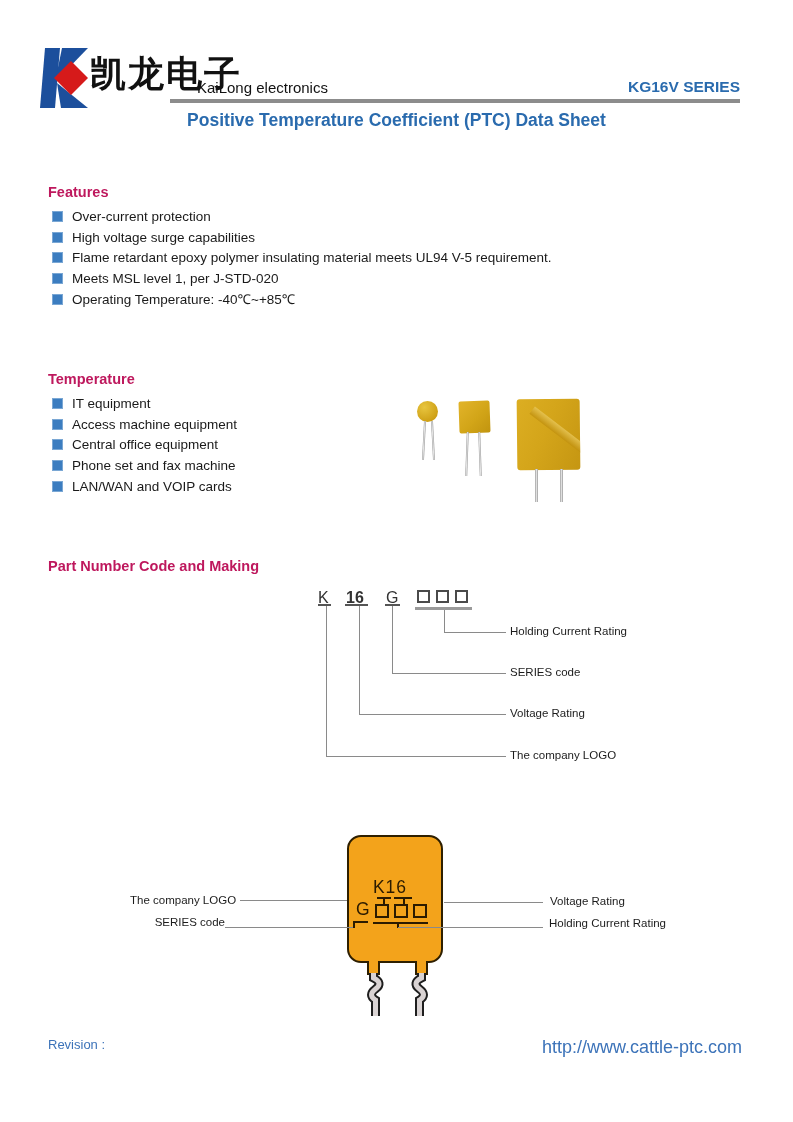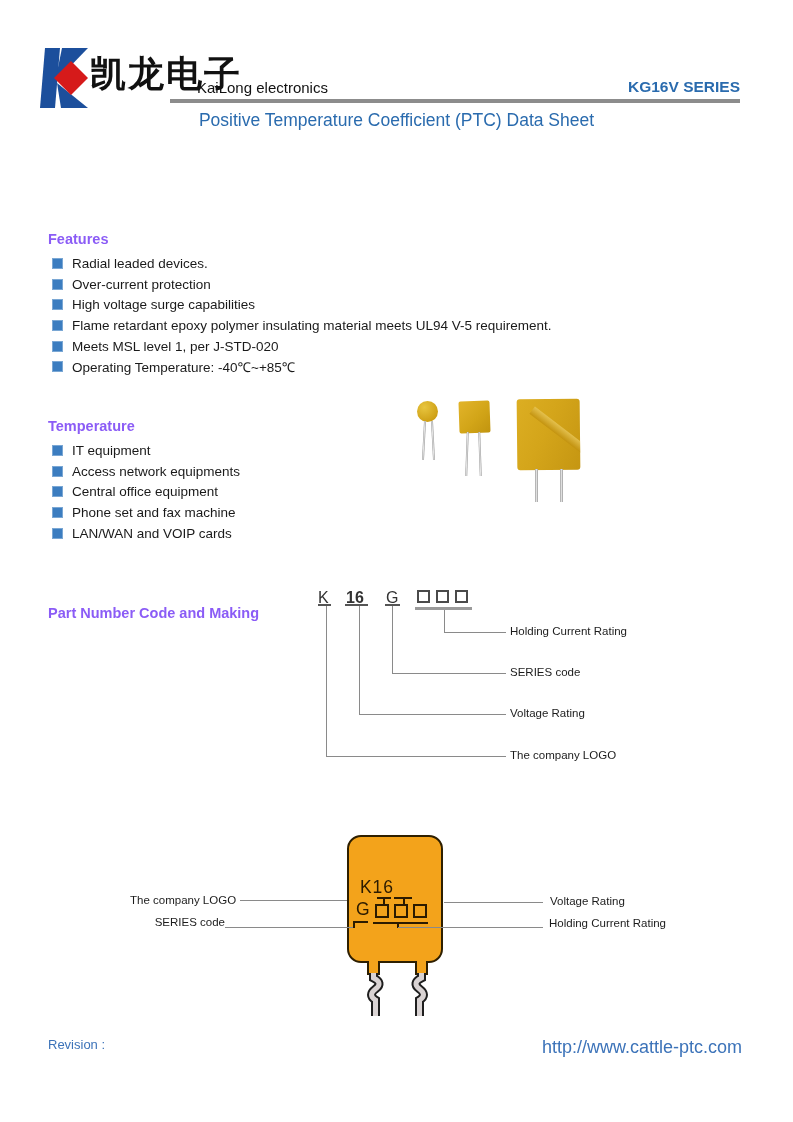--- a/index.html
+++ b/index.html
@@ -9,24 +9,24 @@
     background:#ffffff; overflow:hidden;
     font-family:"Liberation Sans", sans-serif; color:#1a1a1a;padding-left:24px;
   }
   .abs { position:absolute; }
 
   
   .brand-cn { left:90px; top:50px; font-size:36px; font-weight:bold; color:#111; letter-spacing:2px; }
   .brand-en { left:197px; top:79px; font-size:15px; color:#111; }
   .series   { top:78px; right:53px; font-size:15.5px; font-weight:bold; color:#2a6bae; }
   .rule     { left:170px; top:99px; width:570px; height:4px; background:#8c8c8c; }
-  .doc-title{ left:0; top:110px; width:793px; text-align:center; font-size:17.5px; font-weight:normal; color:#2a6bae; }
-
-  
-  .section-heading { font-size:14.5px; font-weight:bold; color:#8b5cf6; margin-bottom:6px;margin-top:47px; }
+  .doc-title{ left:0; top:110px; width:793px; text-align:center; font-size:17.5px; font-weight:bold; color:#2a6bae; }
+
+  
+  .section-heading { font-size:14.5px; font-weight:bold; color:#be185d; margin-bottom:6px; }
   .blist { list-style:none; }
   .blist li { display:flex; align-items:center; height:20.7px; font-size:13.5px; color:#1a1a1a; }
   .bullet { width:11px; height:11px; background:#3c7dc0; border:1px solid #7aa7d4; margin:0 9px 0 4px; flex:none; }
 
   #features { left:48px; top:184px; }
   #applications { left:48px; top:371px; }
   #partnum-heading { left:48px; top:558px; }
 
   
   .ptc-disc { left:417px; top:401px; width:21px; height:21px; border-radius:50%;
@@ -43,21 +43,21 @@
   .code-letter { font-size:16px; color:#333; }
   .code-box { position:absolute; width:13px; height:13px; border:2px solid #4a4a4a; background:#fff; }
   .uline { position:absolute; height:1.5px; background:#555; }
   .gline-h { position:absolute; height:1.2px; background:#8a8a8a; }
   .gline-v { position:absolute; width:1.2px; background:#8a8a8a; }
   .diag-label { position:absolute; font-size:11.5px; color:#1c1c1c; white-space:nowrap; }
 
   
   .ptc-body { left:347px; top:835px; width:96px; height:128px; background:#f3a31b;
               border:2.5px solid #2e1f00; border-radius:14px; }
-  .marking1 { left:334px; top:877px; width:86px; text-align:center; font-size:17.5px; color:#2b1b00; letter-spacing:1px; }
+  .marking1 { left:347px; top:877px; width:86px; text-align:center; font-size:17.5px; color:#2b1b00; letter-spacing:1px; }
   .marking-g { left:356px; top:899px; font-size:17.5px; color:#2b1b00; }
   .mark-box { position:absolute; width:14px; height:14px; border:2px solid #2b1b00; }
   .dline-h { position:absolute; height:1.5px; background:#2b1b00; }
   .dline-v { position:absolute; width:1.5px; background:#2b1b00; }
   .stub { position:absolute; width:13px; height:14px; background:#f3a31b;
           border:2px solid #2e1f00; border-top:none; }
 
   
   .footer-rev { left:48px; top:1037px; font-size:13px; color:#3c73b9; }
   .footer-url { left:542px; top:1037px; font-size:18px; color:#3c73b9; text-decoration:none; }
@@ -77,24 +77,20 @@
   <div class="abs brand-en">KaiLong electronics</div>
   <div class="abs series">KG16V SERIES</div>
   <div class="abs rule"></div>
   <div class="abs doc-title">Positive Temperature Coefficient (PTC) Data Sheet</div>
 
   <div class="abs" id="features">
     <div class="section-heading">Features</div>
     <ul class="blist">
       <li>
           <span class="bullet"></span>
-          <span>Radial leaded devices.</span>
-        </li>
-      <li>
-          <span class="bullet"></span>
           <span>Over-current protection</span>
         </li>
       <li>
           <span class="bullet"></span>
           <span>High voltage surge capabilities</span>
         </li>
       <li>
           <span class="bullet"></span>
           <span>Flame retardant epoxy polymer insulating material meets UL94 V-5 requirement.</span>
         </li>
@@ -111,21 +107,21 @@
 
   <div class="abs" id="applications">
     <div class="section-heading">Temperature</div>
     <ul class="blist">
       <li>
           <span class="bullet"></span>
           <span>IT equipment</span>
         </li>
       <li>
           <span class="bullet"></span>
-          <span>Access network equipments</span>
+          <span>Access machine equipment</span>
         </li>
       <li>
           <span class="bullet"></span>
           <span>Central office equipment</span>
         </li>
       <li>
           <span class="bullet"></span>
           <span>Phone set and fax machine</span>
         </li>
       <li>

